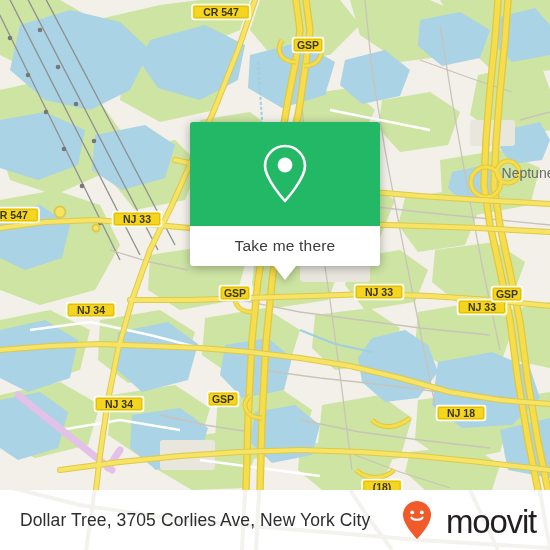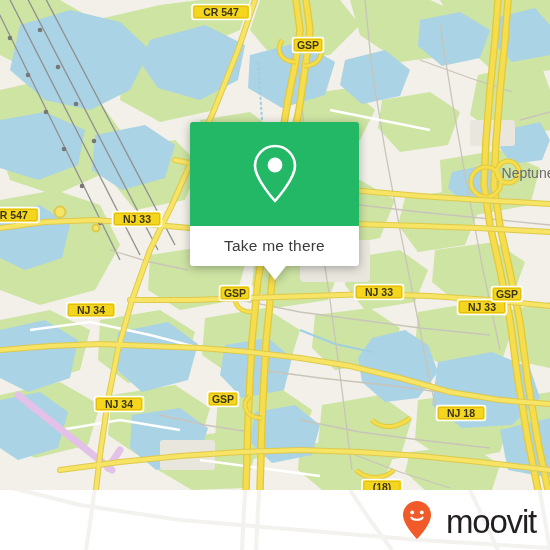--- a/index.html
+++ b/index.html
@@ -38,21 +38,21 @@
     font-size: 12.5px;
     padding-left: 10px;
     letter-spacing: 0.1px;
     white-space: nowrap;
   }
 
   
   #popup {
     position: absolute;
     left: 190px; top: 122px;
-    width: 169px;
+    width: 190px;
     filter: drop-shadow(0 2px 5px rgba(0,0,0,0.30));
     z-index: 20;
   }
   #popup-head {
     height: 104px;
     background: #22b866;
     border-radius: 3px 3px 0 0;
     display: flex;
     align-items: center;
     justify-content: center;
@@ -427,20 +427,21 @@
       <g fill="none" stroke="#d9d5cc" stroke-width="4">
         <path d="M96,-10 L92,20 L86,60"></path>
         <path d="M246,-10 L244,20 L242,60"></path>
         <path d="M260,-10 L258,20 L256,60"></path>
         <path d="M538,-10 L544,25 L550,60"></path>
         <path d="M0,-5 L80,15 L180,30 L300,40 L420,50 L550,58"></path>
         <path d="M350,0 L370,30 L392,60"></path>
         <path d="M470,0 L484,30 L498,60"></path>
       </g>
     </svg>
+    <div id="footer-title">Dollar Tree, 3705 Corlies Ave, New York City</div>
     <div id="brand">
       <span id="brand-pin">
         <svg width="30" height="40" viewBox="0 0 30 40" xmlns="http://www.w3.org/2000/svg">
           <path d="M15 1 C7.3 1 1 7.3 1 15 C1 25 15 39 15 39 C15 39 29 25 29 15 C29 7.3 22.7 1 15 1 Z" fill="#f15a29"></path>
           <circle cx="10.2" cy="12.4" r="1.9" fill="#ffffff"></circle>
           <circle cx="19.8" cy="12.4" r="1.9" fill="#ffffff"></circle>
           <path d="M9.4 17.6 C11.4 20.6 18.6 20.6 20.6 17.6" fill="none" stroke="#ffffff" stroke-width="2" stroke-linecap="round"></path>
         </svg>
       </span>
       <span id="brand-word">moovit</span>

